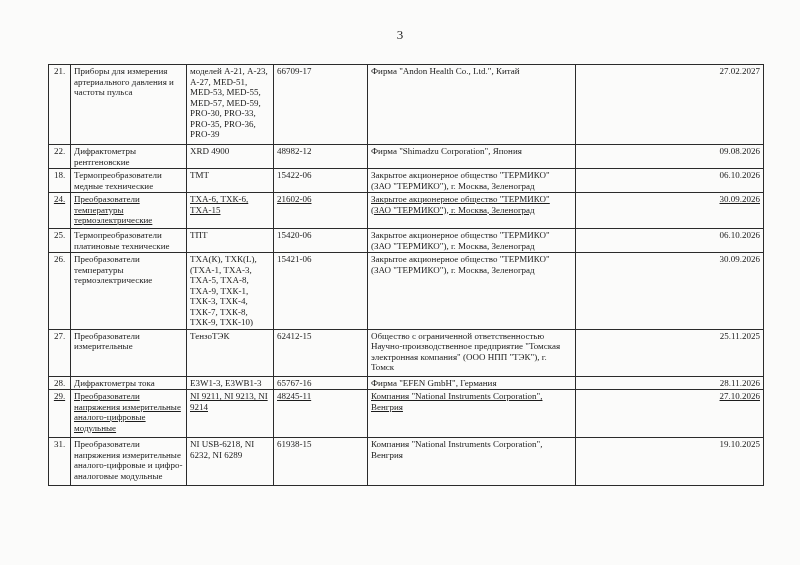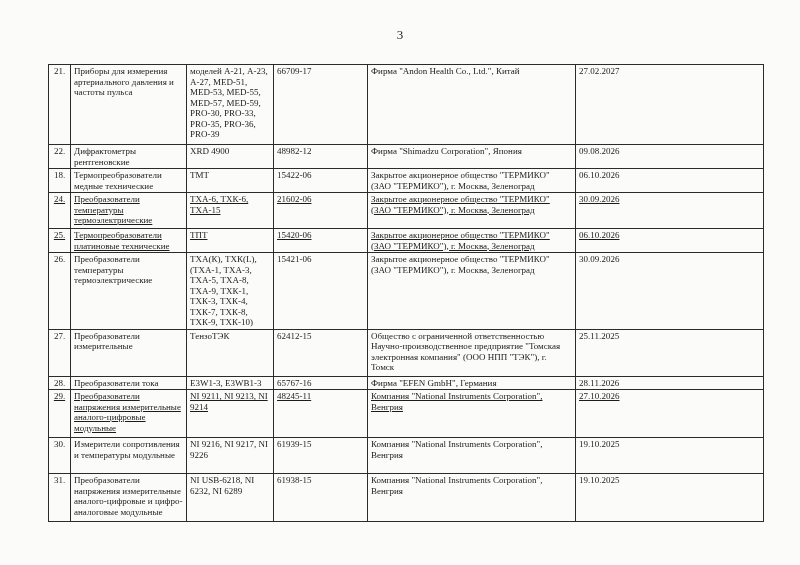--- a/index.html
+++ b/index.html
@@ -37,21 +37,21 @@
     line-height: 10.5px;
   }
   table.registry td {
     border: 1px solid #2b2b2b;
     vertical-align: top;
     padding: 1px 3px 1px 3px;
     overflow: hidden;
     word-wrap: break-word;
   }
   td.c-num   { text-align: center; padding-left: 2px; }
-  td.c-date  { text-align: left; }
+  td.c-date  { text-align: right; }
   col.w-num  { width: 22px; }
   col.w-name { width: 116px; }
   col.w-mod  { width: 87px; }
   col.w-reg  { width: 94px; }
   col.w-man  { width: 208px; }
   col.w-date { width: 188px; }
 </style>
 </head>
 <body>
 
@@ -94,21 +94,21 @@
       <td class="c-date">06.10.2026</td>
     </tr>
         <tr style="height: 36px; text-decoration: underline;">
       <td class="c-num">24.</td>
       <td class="c-name">Преобразователи температуры термоэлектрические</td>
       <td class="c-mod">ТХА-6, ТХК-6, ТХА-15</td>
       <td class="c-reg">21602-06</td>
       <td class="c-man">Закрытое акционерное общество "ТЕРМИКО" (ЗАО "ТЕРМИКО"), г. Москва, Зеленоград</td>
       <td class="c-date">30.09.2026</td>
     </tr>
-        <tr style="height: 24px; text-decoration: underline;">
+        <tr style="height: 24px;">
       <td class="c-num">25.</td>
       <td class="c-name">Термопреобразователи платиновые технические</td>
       <td class="c-mod">ТПТ</td>
       <td class="c-reg">15420-06</td>
       <td class="c-man">Закрытое акционерное общество "ТЕРМИКО" (ЗАО "ТЕРМИКО"), г. Москва, Зеленоград</td>
       <td class="c-date">06.10.2026</td>
     </tr>
         <tr style="height: 68px; font-family: Liberation Serif, serif;">
       <td class="c-num">26.</td>
       <td class="c-name">Преобразователи температуры термоэлектрические</td>
@@ -120,41 +120,33 @@
         <tr style="height: 47px;">
       <td class="c-num">27.</td>
       <td class="c-name">Преобразователи измерительные</td>
       <td class="c-mod">ТензоТЭК</td>
       <td class="c-reg">62412-15</td>
       <td class="c-man">Общество с ограниченной ответственностью Научно-производственное предприятие "Томская электронная компания" (ООО НПП "ТЭК"), г. Томск</td>
       <td class="c-date">25.11.2025</td>
     </tr>
         <tr style="height: 12px;">
       <td class="c-num">28.</td>
-      <td class="c-name">Преобразователи тока</td>
+      <td class="c-name">Дифрактометры тока</td>
       <td class="c-mod">E3W1-3, E3WB1-3</td>
       <td class="c-reg">65767-16</td>
       <td class="c-man">Фирма "EFEN GmbH", Германия</td>
       <td class="c-date">28.11.2026</td>
     </tr>
         <tr style="height: 48px; text-decoration: underline;">
       <td class="c-num">29.</td>
       <td class="c-name">Преобразователи напряжения измерительные аналого-цифровые модульные</td>
       <td class="c-mod">NI 9211, NI 9213, NI 9214</td>
       <td class="c-reg">48245-11</td>
       <td class="c-man">Компания "National Instruments Corporation", Венгрия</td>
       <td class="c-date">27.10.2026</td>
-    </tr>
-        <tr style="height: 36px;">
-      <td class="c-num">30.</td>
-      <td class="c-name">Измерители сопротивления и температуры модульные</td>
-      <td class="c-mod">NI 9216, NI 9217, NI 9226</td>
-      <td class="c-reg">61939-15</td>
-      <td class="c-man">Компания "National Instruments Corporation", Венгрия</td>
-      <td class="c-date">19.10.2025</td>
     </tr>
         <tr style="height: 48px;">
       <td class="c-num">31.</td>
       <td class="c-name">Преобразователи напряжения измерительные аналого-цифровые и цифро-аналоговые модульные</td>
       <td class="c-mod">NI USB-6218, NI 6232, NI 6289</td>
       <td class="c-reg">61938-15</td>
       <td class="c-man">Компания "National Instruments Corporation", Венгрия</td>
       <td class="c-date">19.10.2025</td>
     </tr>
       </tbody>

